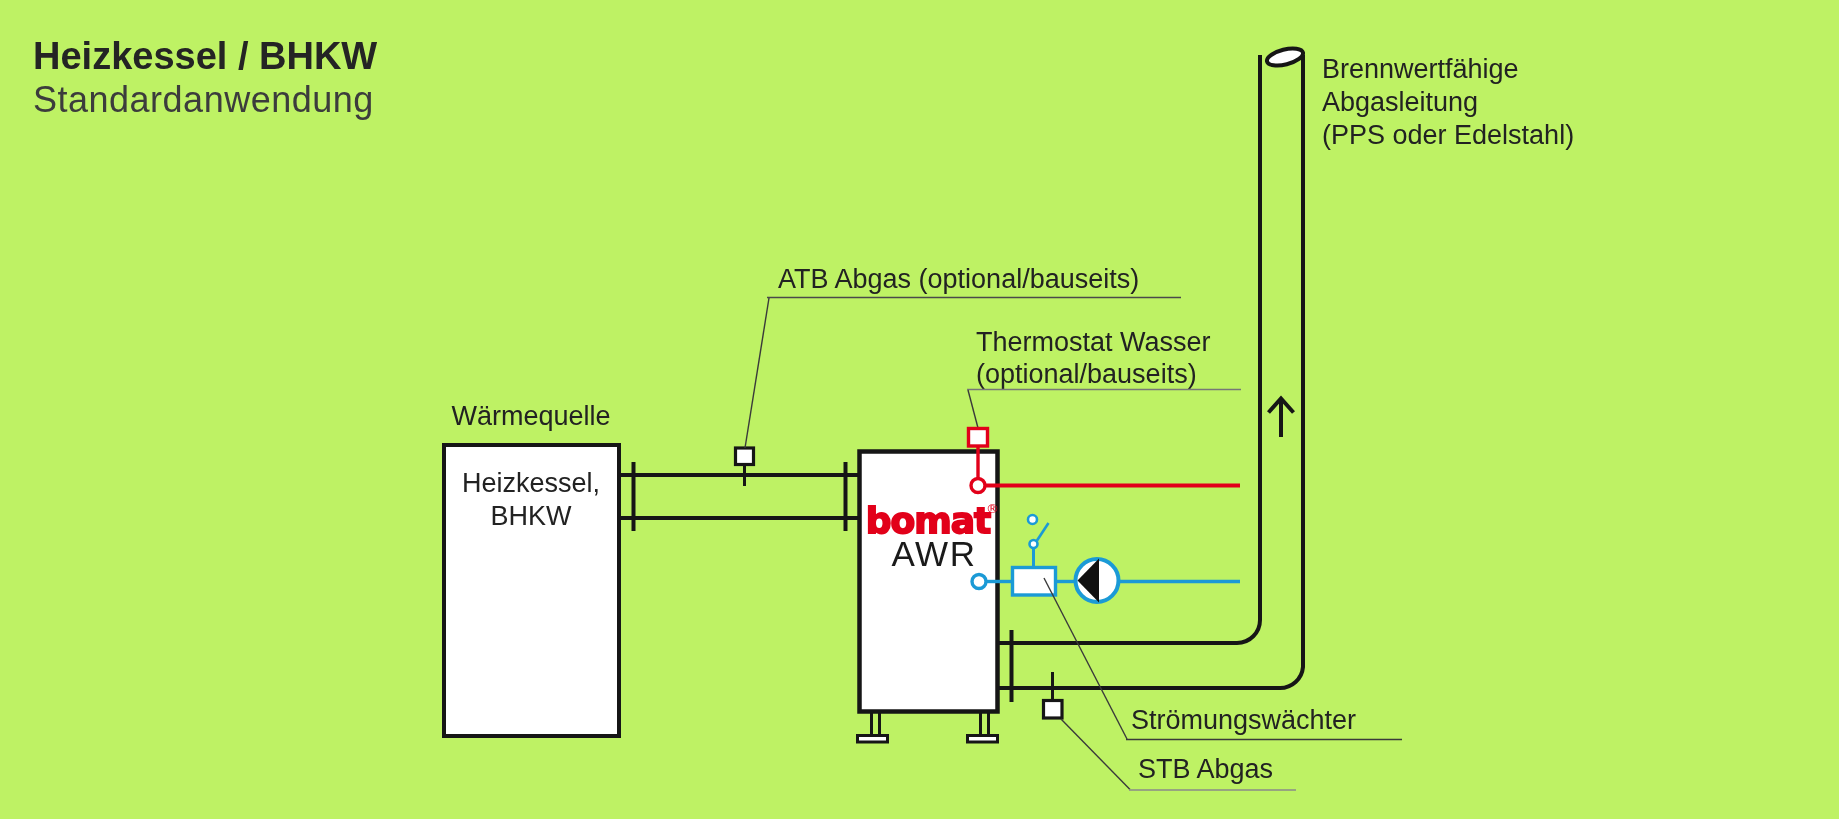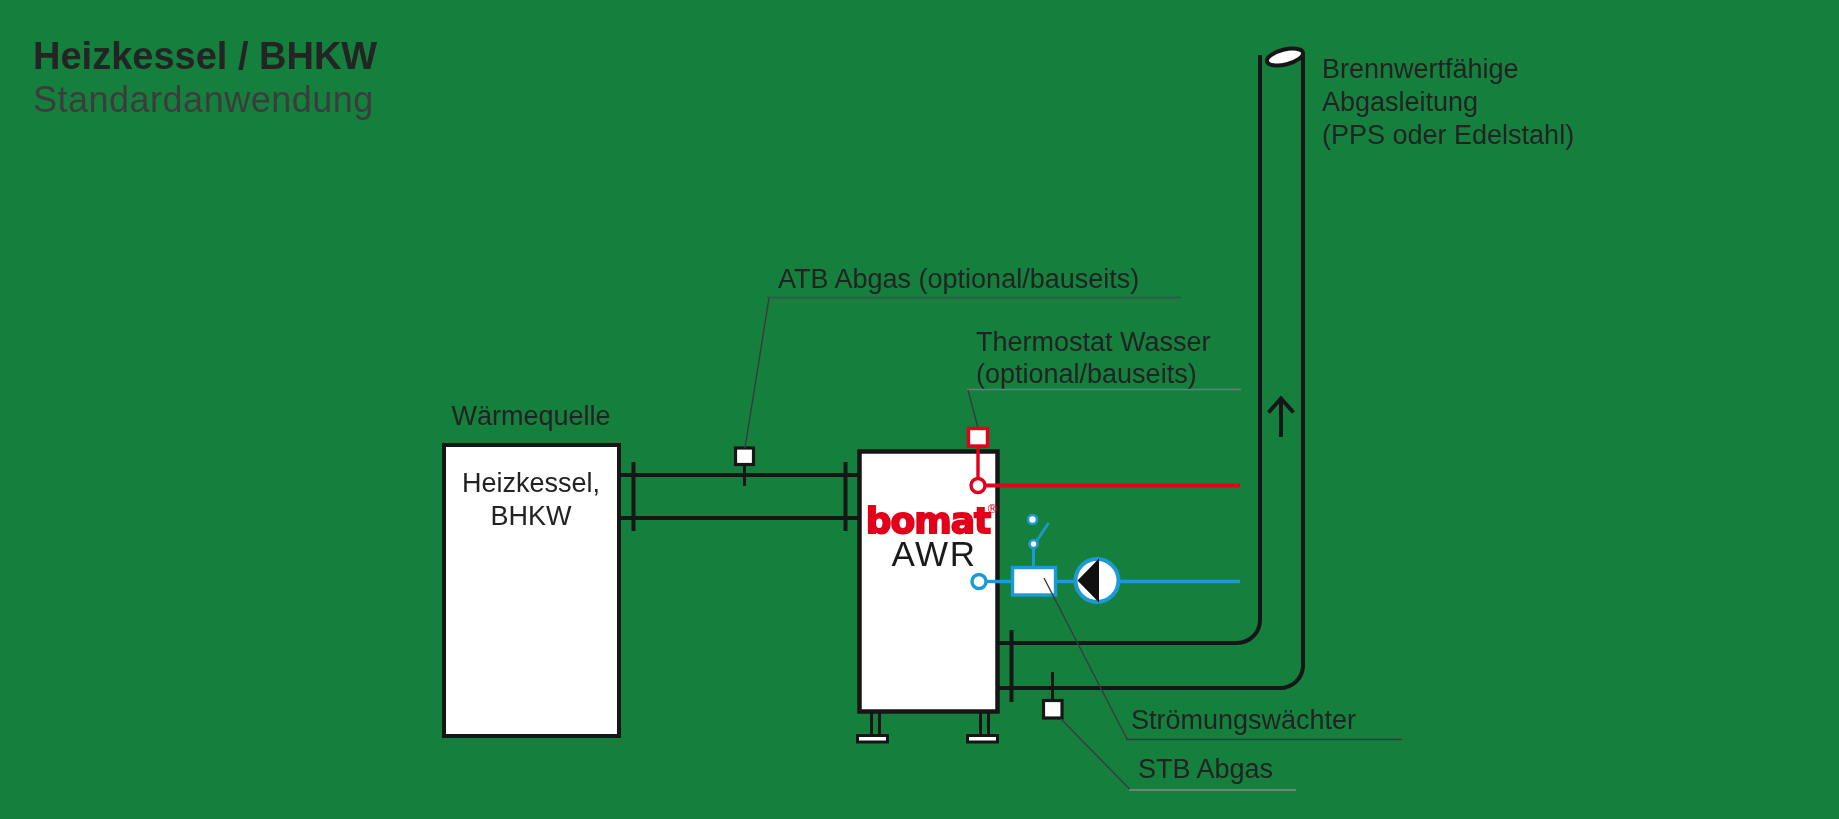--- a/index.html
+++ b/index.html
@@ -1,16 +1,16 @@
 <!DOCTYPE html>
 <html><head>
 <meta charset="utf-8">
 <style>
   html,body{margin:0;padding:0;background:#ffffff;}
-  .canvas{position:relative;width:1839px;height:819px;background:#15803d;overflow:hidden;}
+  .canvas{position:relative;width:1839px;height:819px;background:#bef264;overflow:hidden;}
   svg{display:block;}
   text{font-family:"Liberation Sans",sans-serif;}
   .h1{font-size:38px;font-weight:bold;fill:#242424;}
   .h2{font-size:36px;fill:#3c3c3c;letter-spacing:0.5px;}
   .lbl{font-size:27px;fill:#222222;}
   .mid{text-anchor:middle;}
   .k{stroke:#161616;fill:none;}
   .kf{stroke:#161616;fill:#ffffff;}
   .leader{stroke:#3a3a3a;stroke-width:1.4;fill:none;}
   .logo{font-family:"DejaVu Sans",sans-serif;font-size:36px;font-weight:bold;letter-spacing:-1px;paint-order:stroke;stroke-width:1.8px;text-anchor:middle;}

